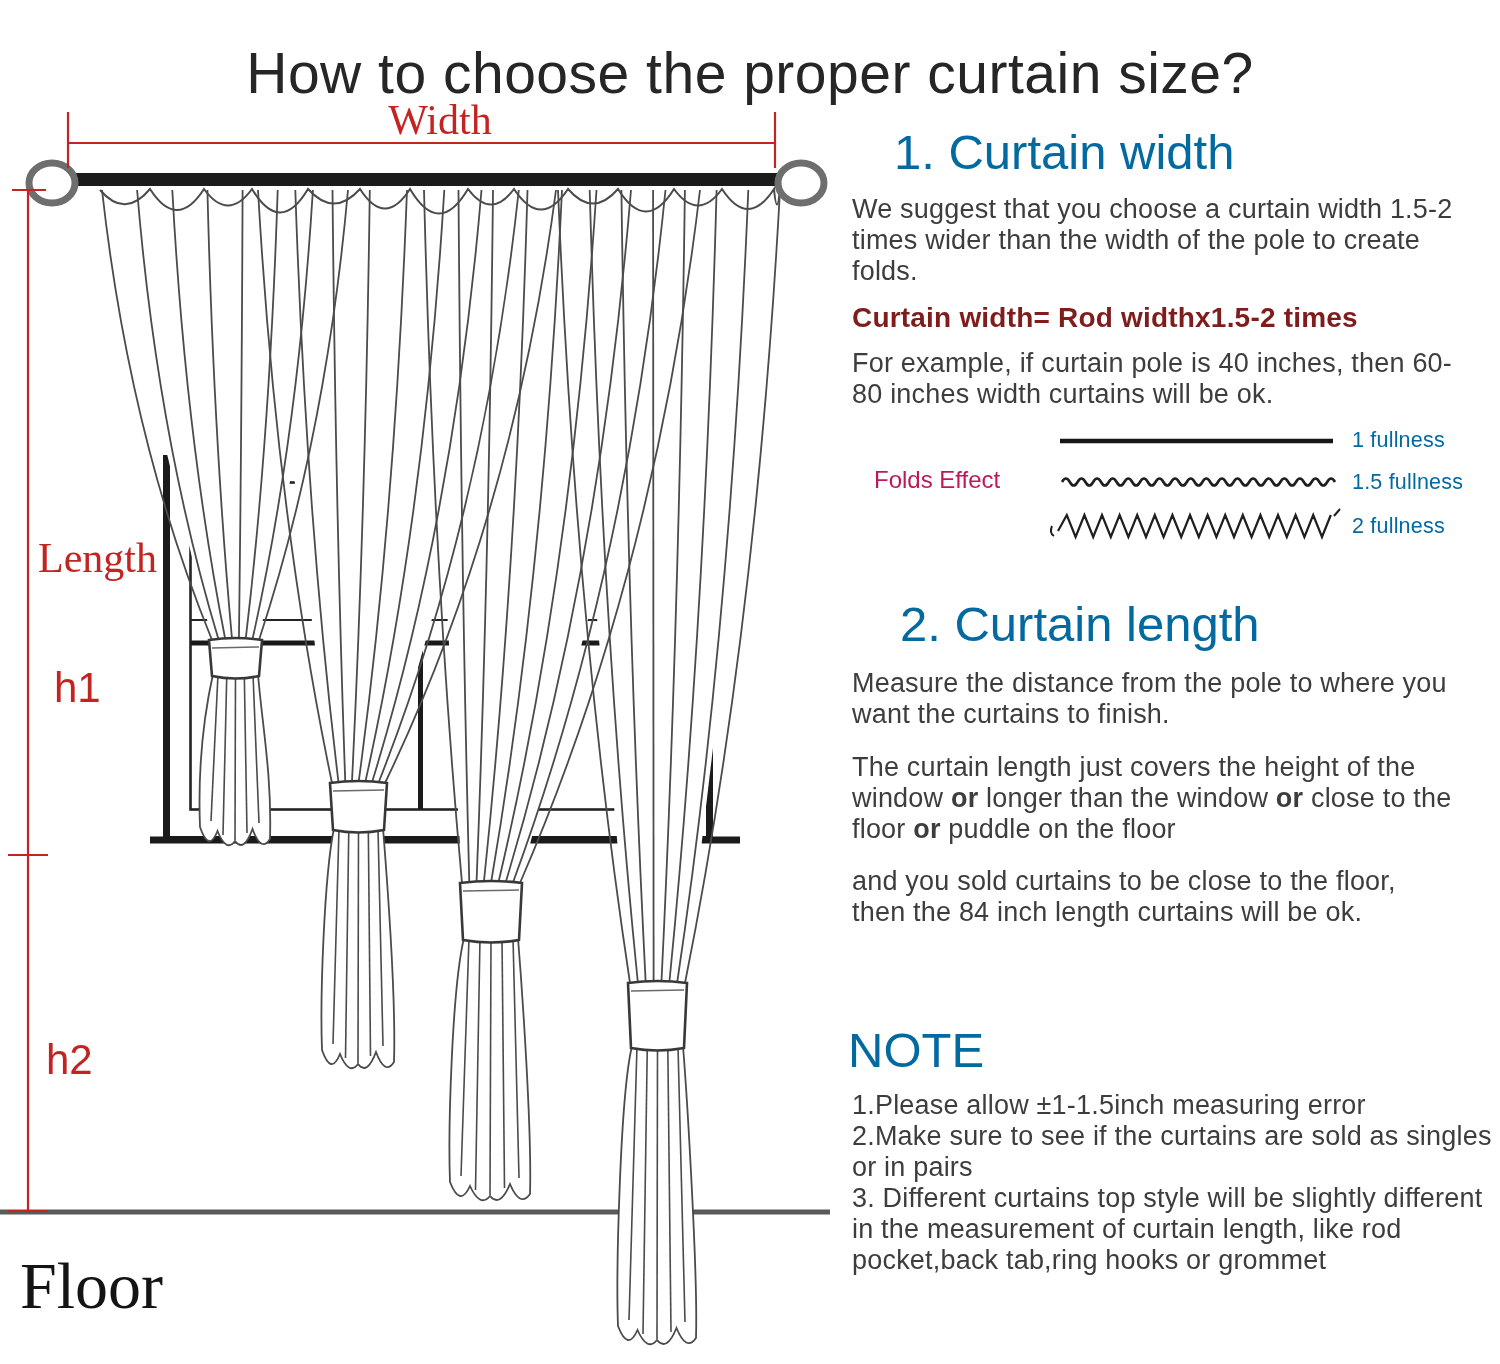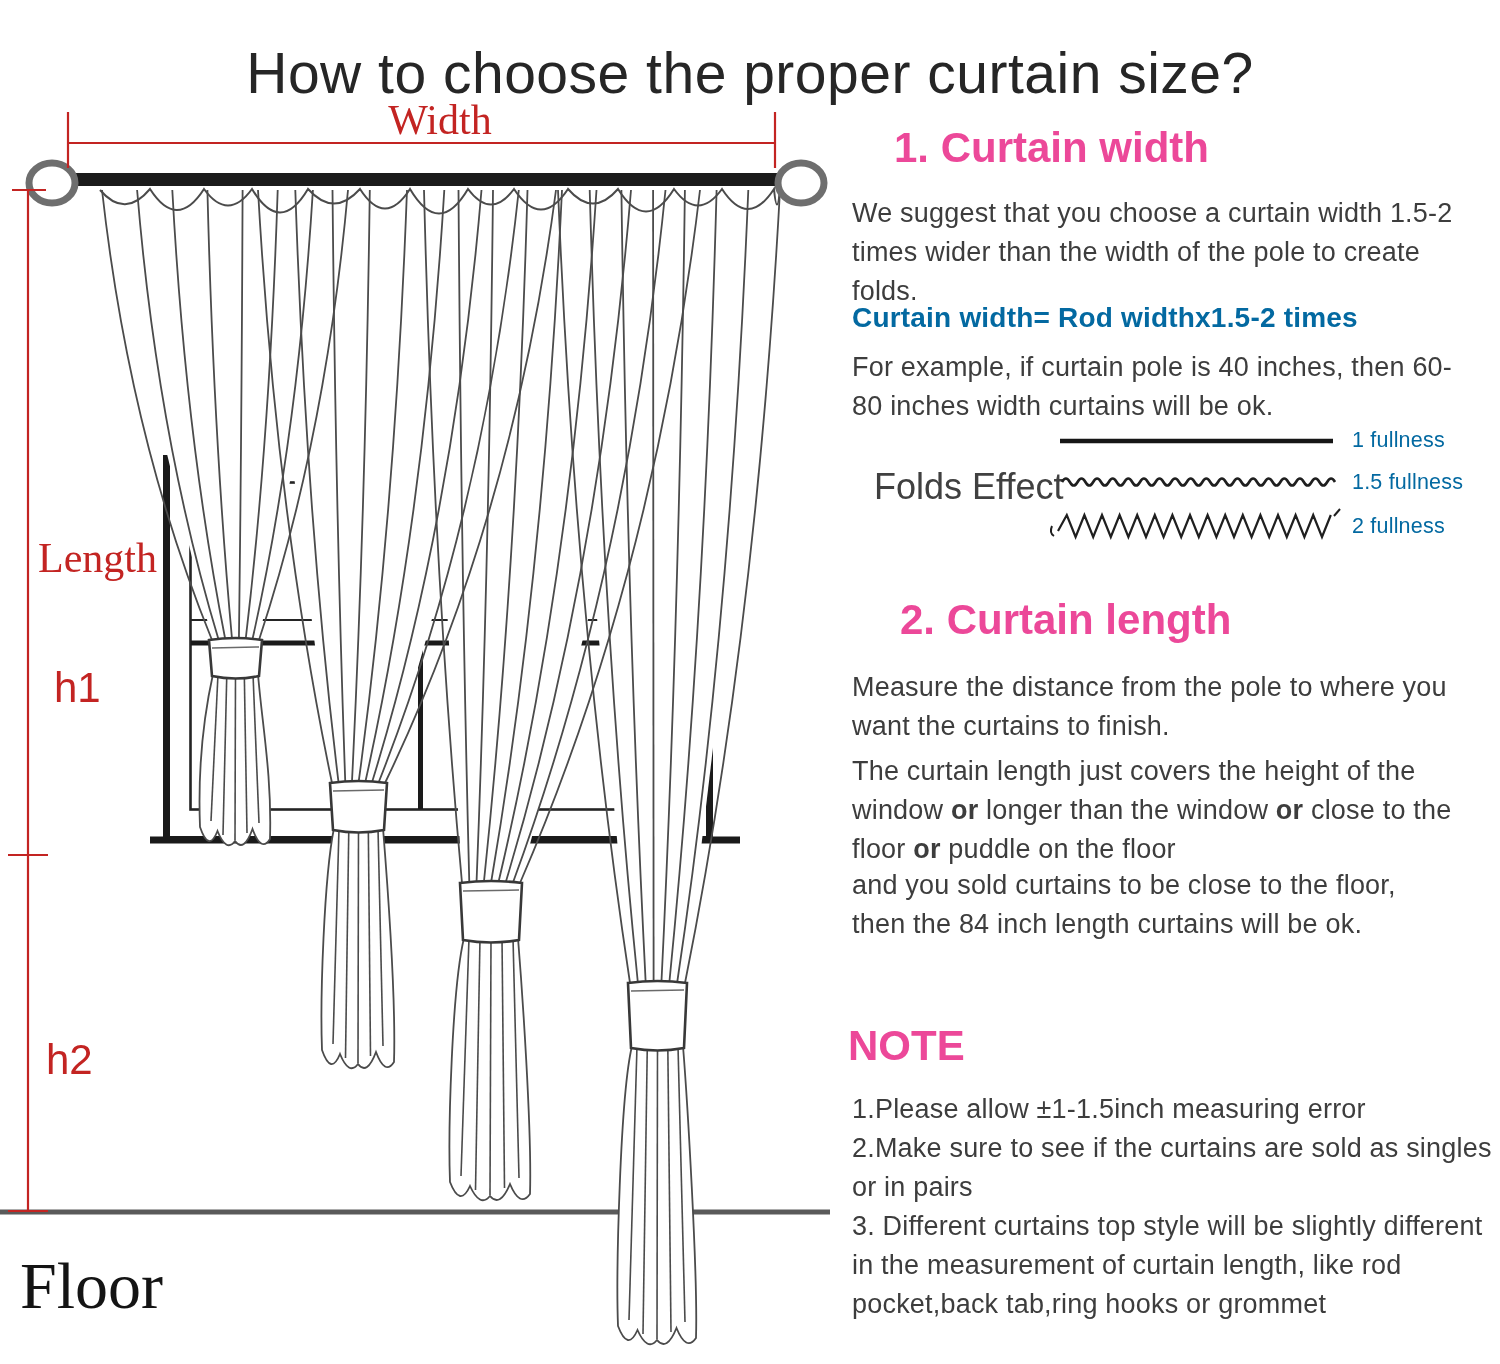--- a/index.html
+++ b/index.html
@@ -1,25 +1,25 @@
 <!DOCTYPE html>
 <html><head>
 <meta charset="utf-8">
 <style>
   html,body{margin:0;padding:0;background:#ffffff;}
   body{position:relative;width:1500px;height:1364px;font-family:"Liberation Sans",sans-serif;color:#3d3d3d;overflow:hidden;}
   .abs{position:absolute;}
   #page-title{left:0;top:2px;width:1500px;text-align:center;font-size:57px;font-weight:400;color:#262626;letter-spacing:.5px;white-space:nowrap;}
   #diagram-svg{left:0;top:0;}
-  .sec-heading{font-size:42px;font-weight:700;color:#ec4899;white-space:nowrap;}
-  .body-text{font-size:27px;line-height:39px;color:#3d3d3d;letter-spacing:.2px;}
-  .formula{font-size:28px;font-weight:700;color:#0369a1;white-space:nowrap;letter-spacing:.2px;}
+  .sec-heading{font-size:49px;font-weight:400;color:#0369a1;white-space:nowrap;}
+  .body-text{font-size:27px;line-height:31px;color:#3d3d3d;letter-spacing:.2px;}
+  .formula{font-size:28px;font-weight:700;color:#7f1d1d;white-space:nowrap;letter-spacing:.2px;}
   .b{font-weight:700;}
   .fullness-label{font-size:21.5px;color:#0369a1;white-space:nowrap;letter-spacing:.2px;}
-  #folds-label{font-size:36px;color:#404040;white-space:nowrap;}
+  #folds-label{font-size:24px;color:#be185d;white-space:nowrap;}
   .note-item{margin:0;}
 </style>
 </head>
 <body>
 
 <h1 id="page-title" class="abs">How to choose the proper curtain size?</h1>
 
 <svg id="diagram-svg" class="abs" width="830" height="1364" viewBox="0 0 830 1364">
 
   <g stroke="#1a1a1a" fill="none">

